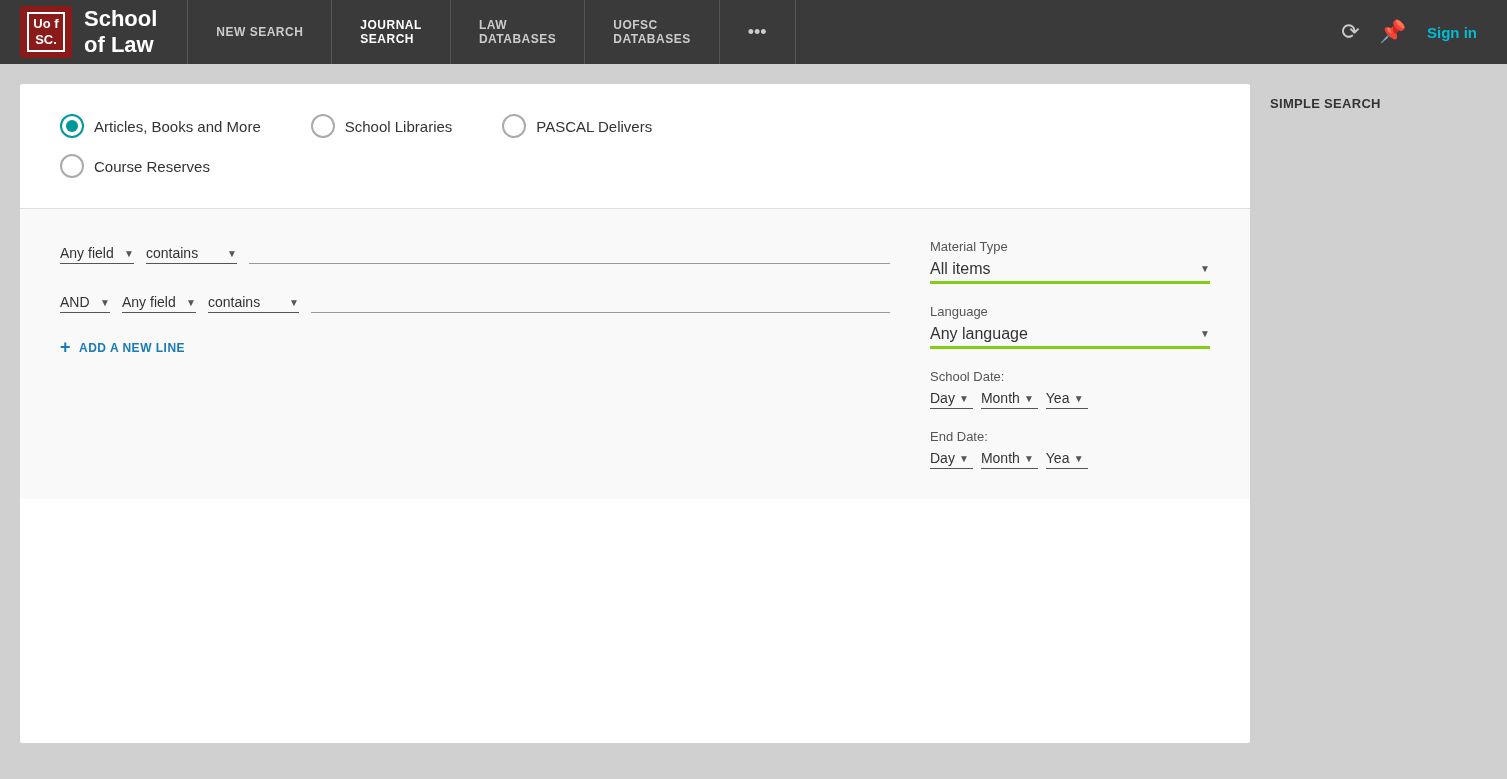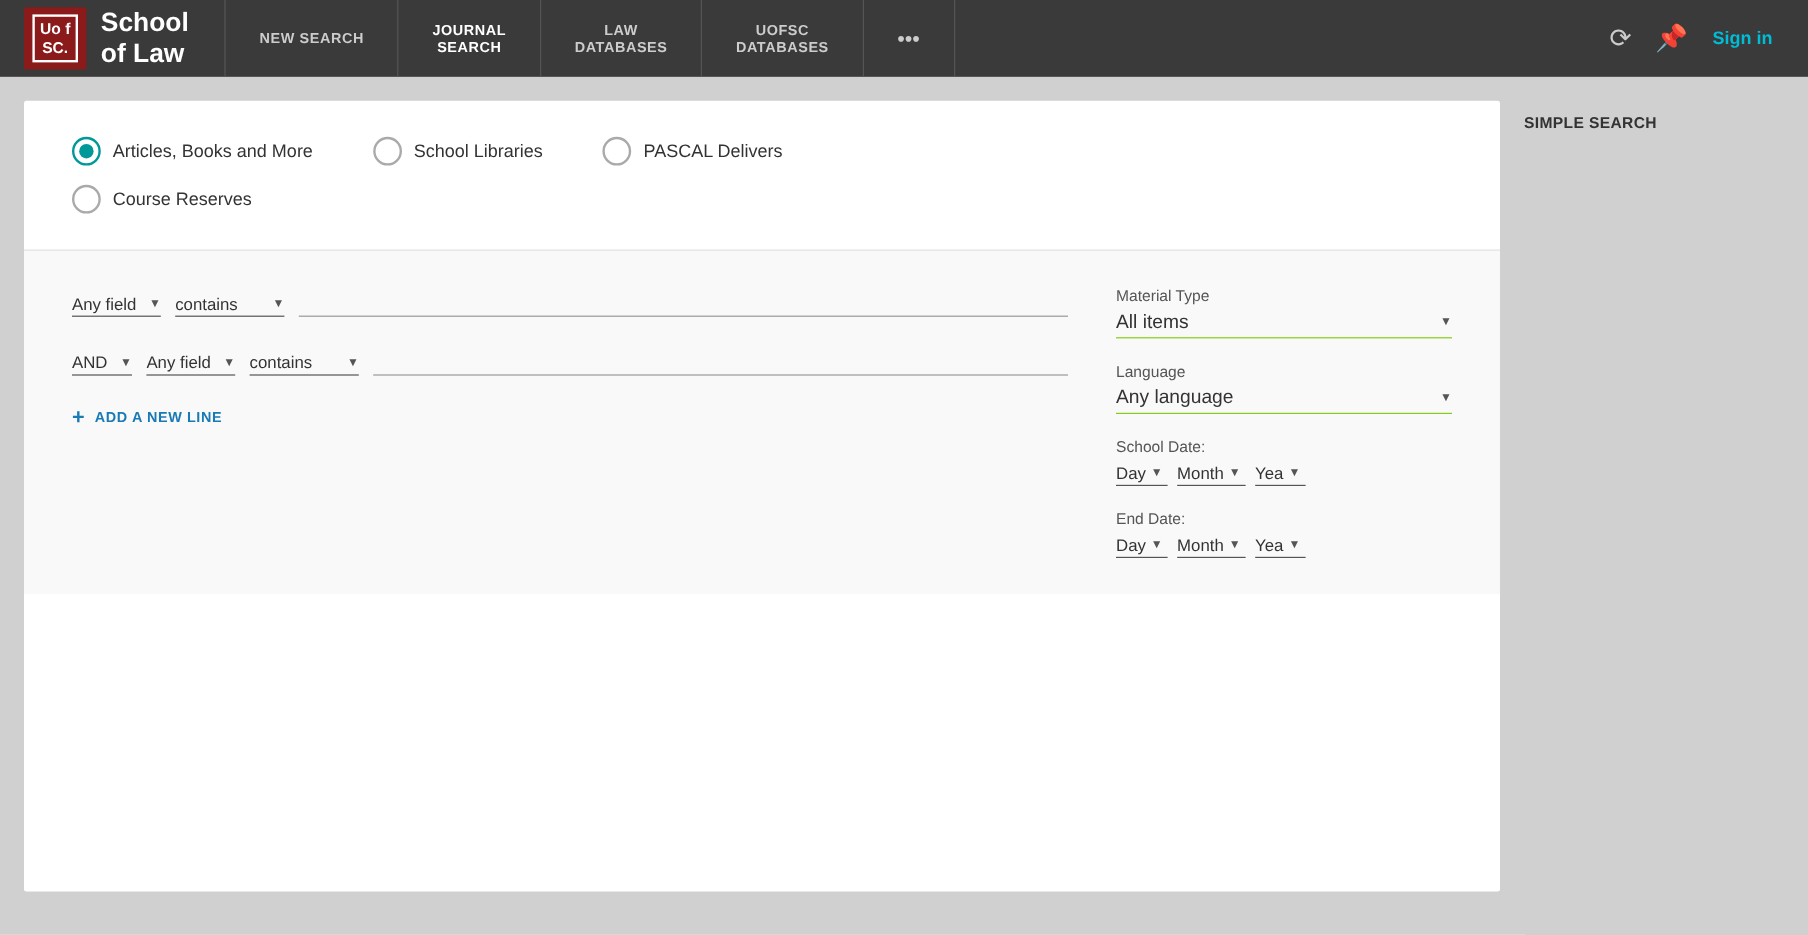--- a/index.html
+++ b/index.html
@@ -55,21 +55,21 @@
     .nav-item {
       color: #cccccc;
       font-size: 12px;
       font-weight: bold;
       letter-spacing: 0.5px;
       text-transform: uppercase;
       padding: 0 28px;
       height: 100%;
       display: flex;
       align-items: center;
-      text-align: center;
+      text-align: left;
       cursor: pointer;
       border-right: 1px solid #555;
       white-space: pre-line;
     }
     .nav-item.active { color: white; }
     .nav-item-first { border-left: 1px solid #555; }
     .nav-dots {
       color: #cccccc;
       font-size: 18px;
       padding: 0 28px;
@@ -246,21 +246,21 @@
       gap: 4px;
     }
     .filter-label {
       font-size: 13px;
       color: #555;
       margin-bottom: 2px;
     }
     .filter-select-wrapper {
       display: flex;
       align-items: center;
-      border-bottom: 1px solid #84cc16;
+      border-bottom: 3px solid #84cc16;
       padding-bottom: 4px;
       width: 280px;
     }
     .filter-select-wrapper select {
       appearance: none;
       background: transparent;
       border: none;
       font-size: 16px;
       color: #333;
       flex: 1;

